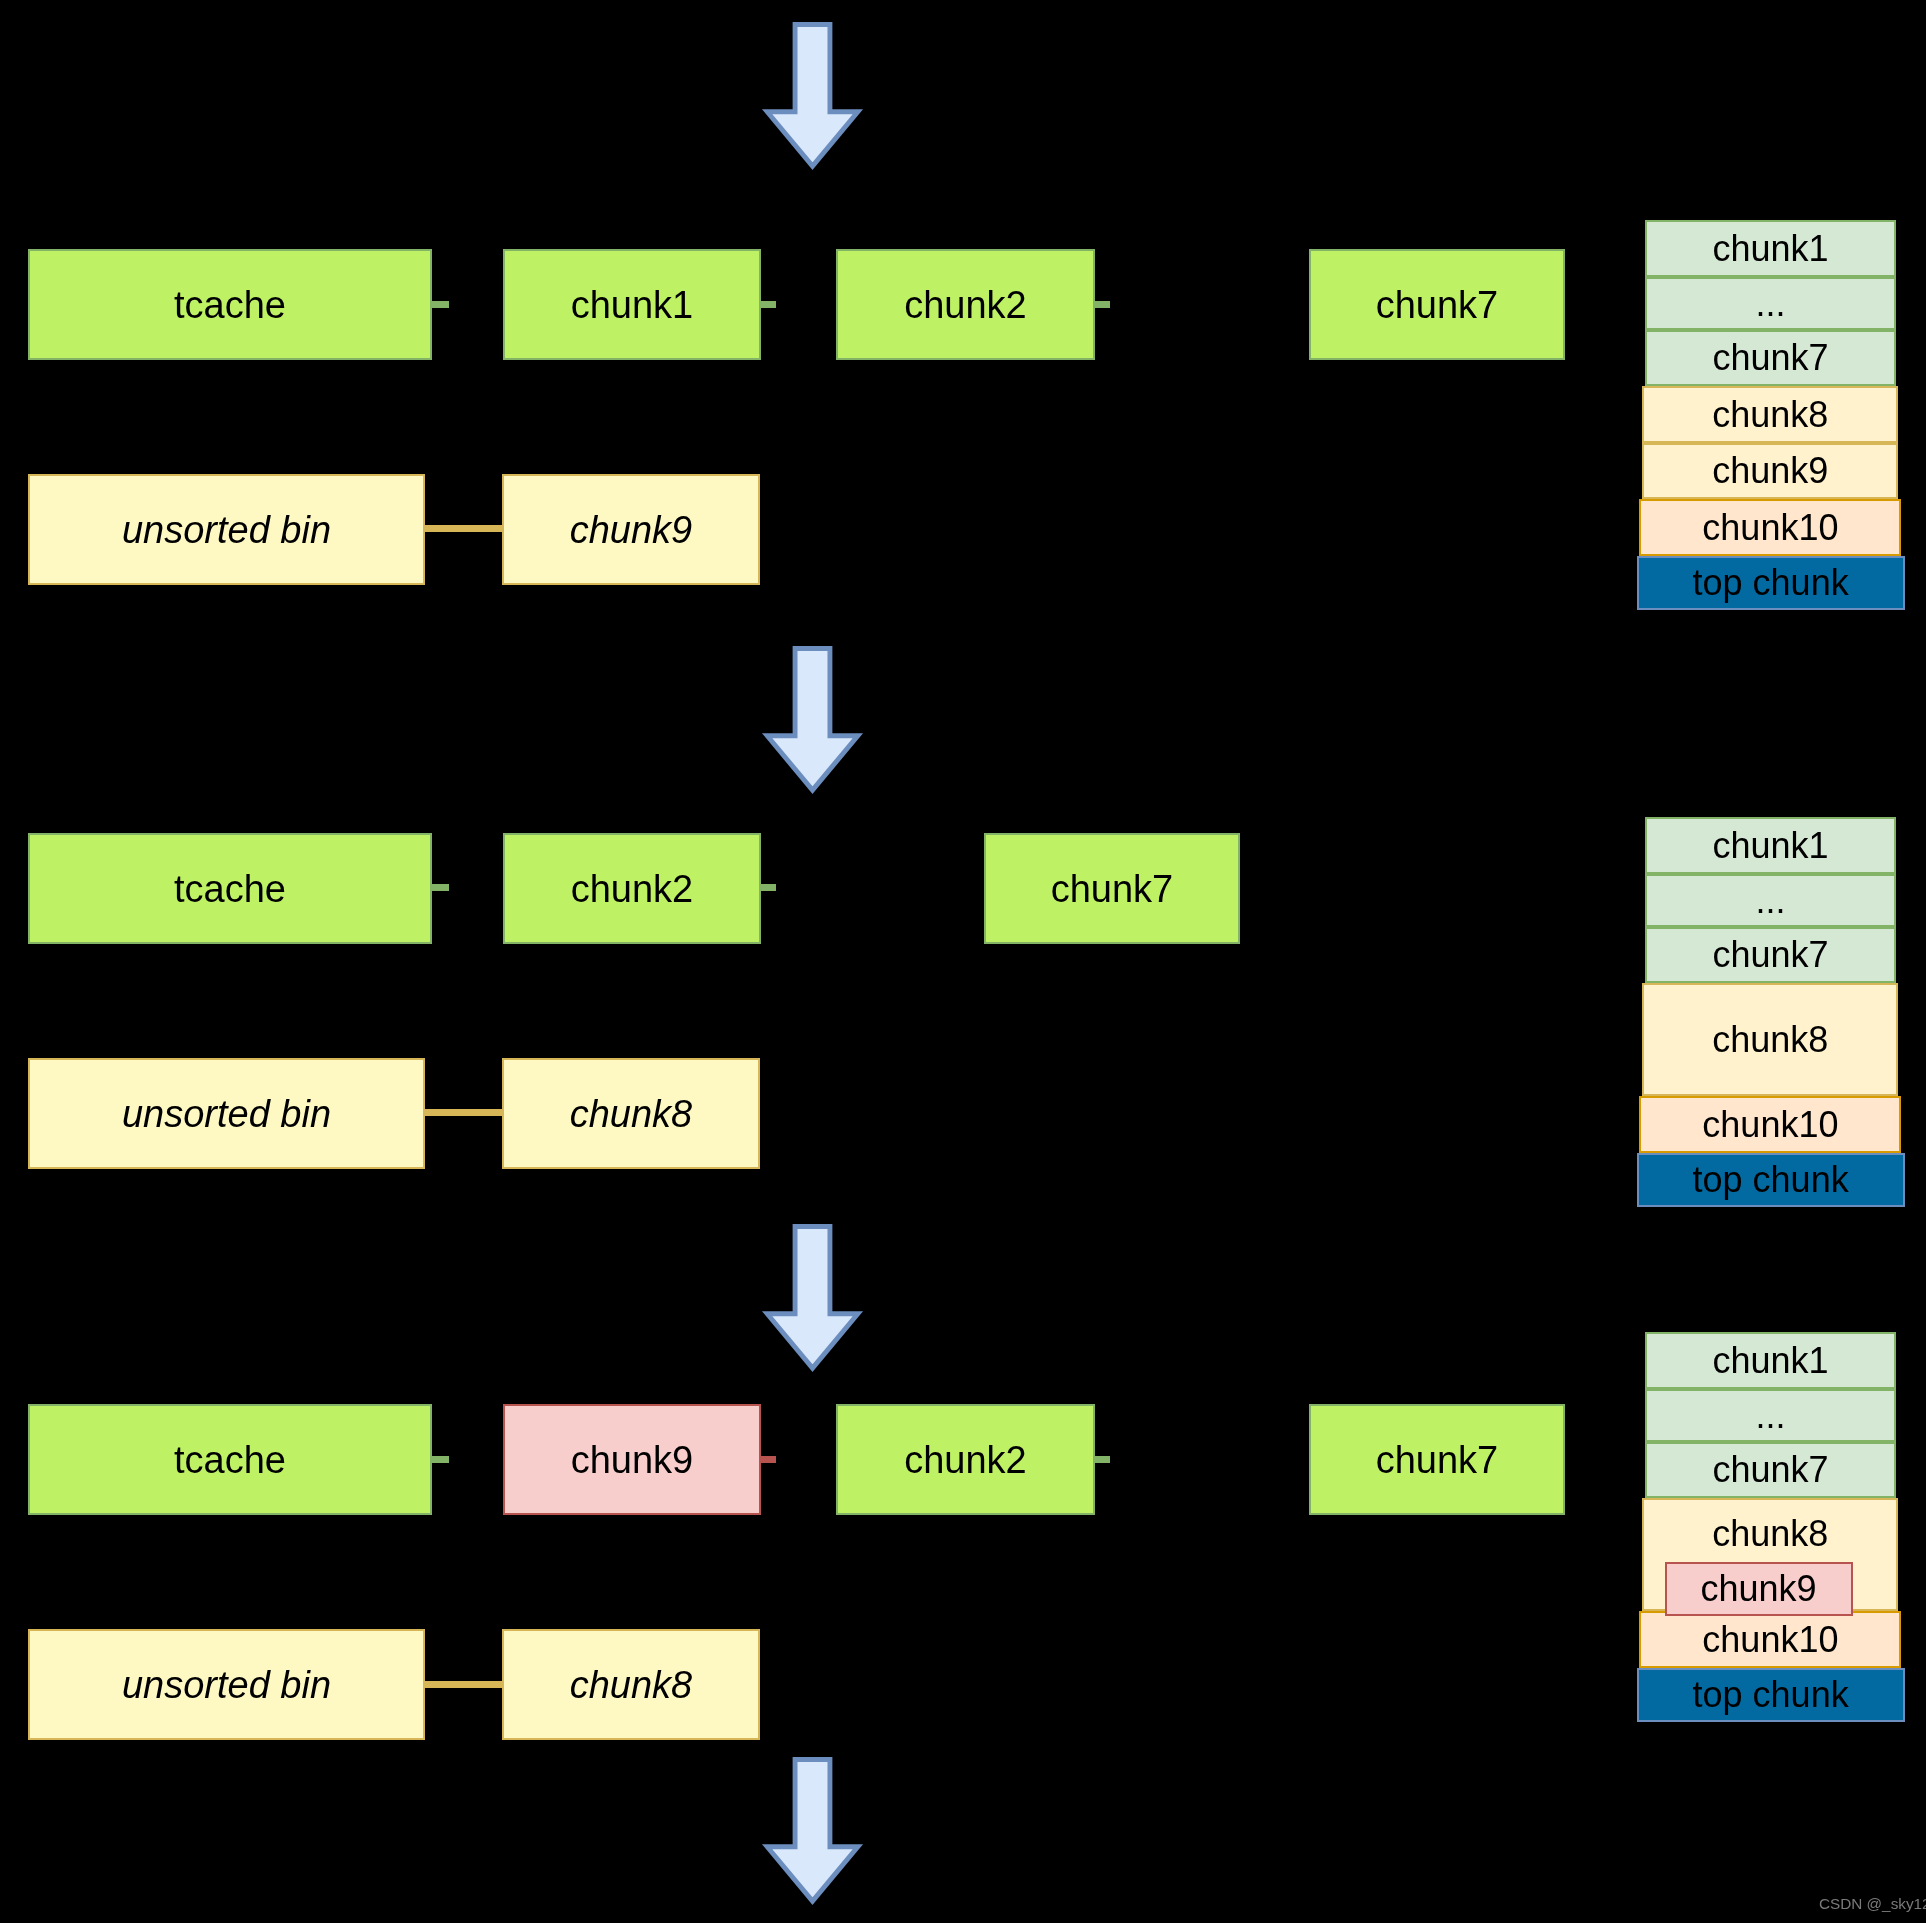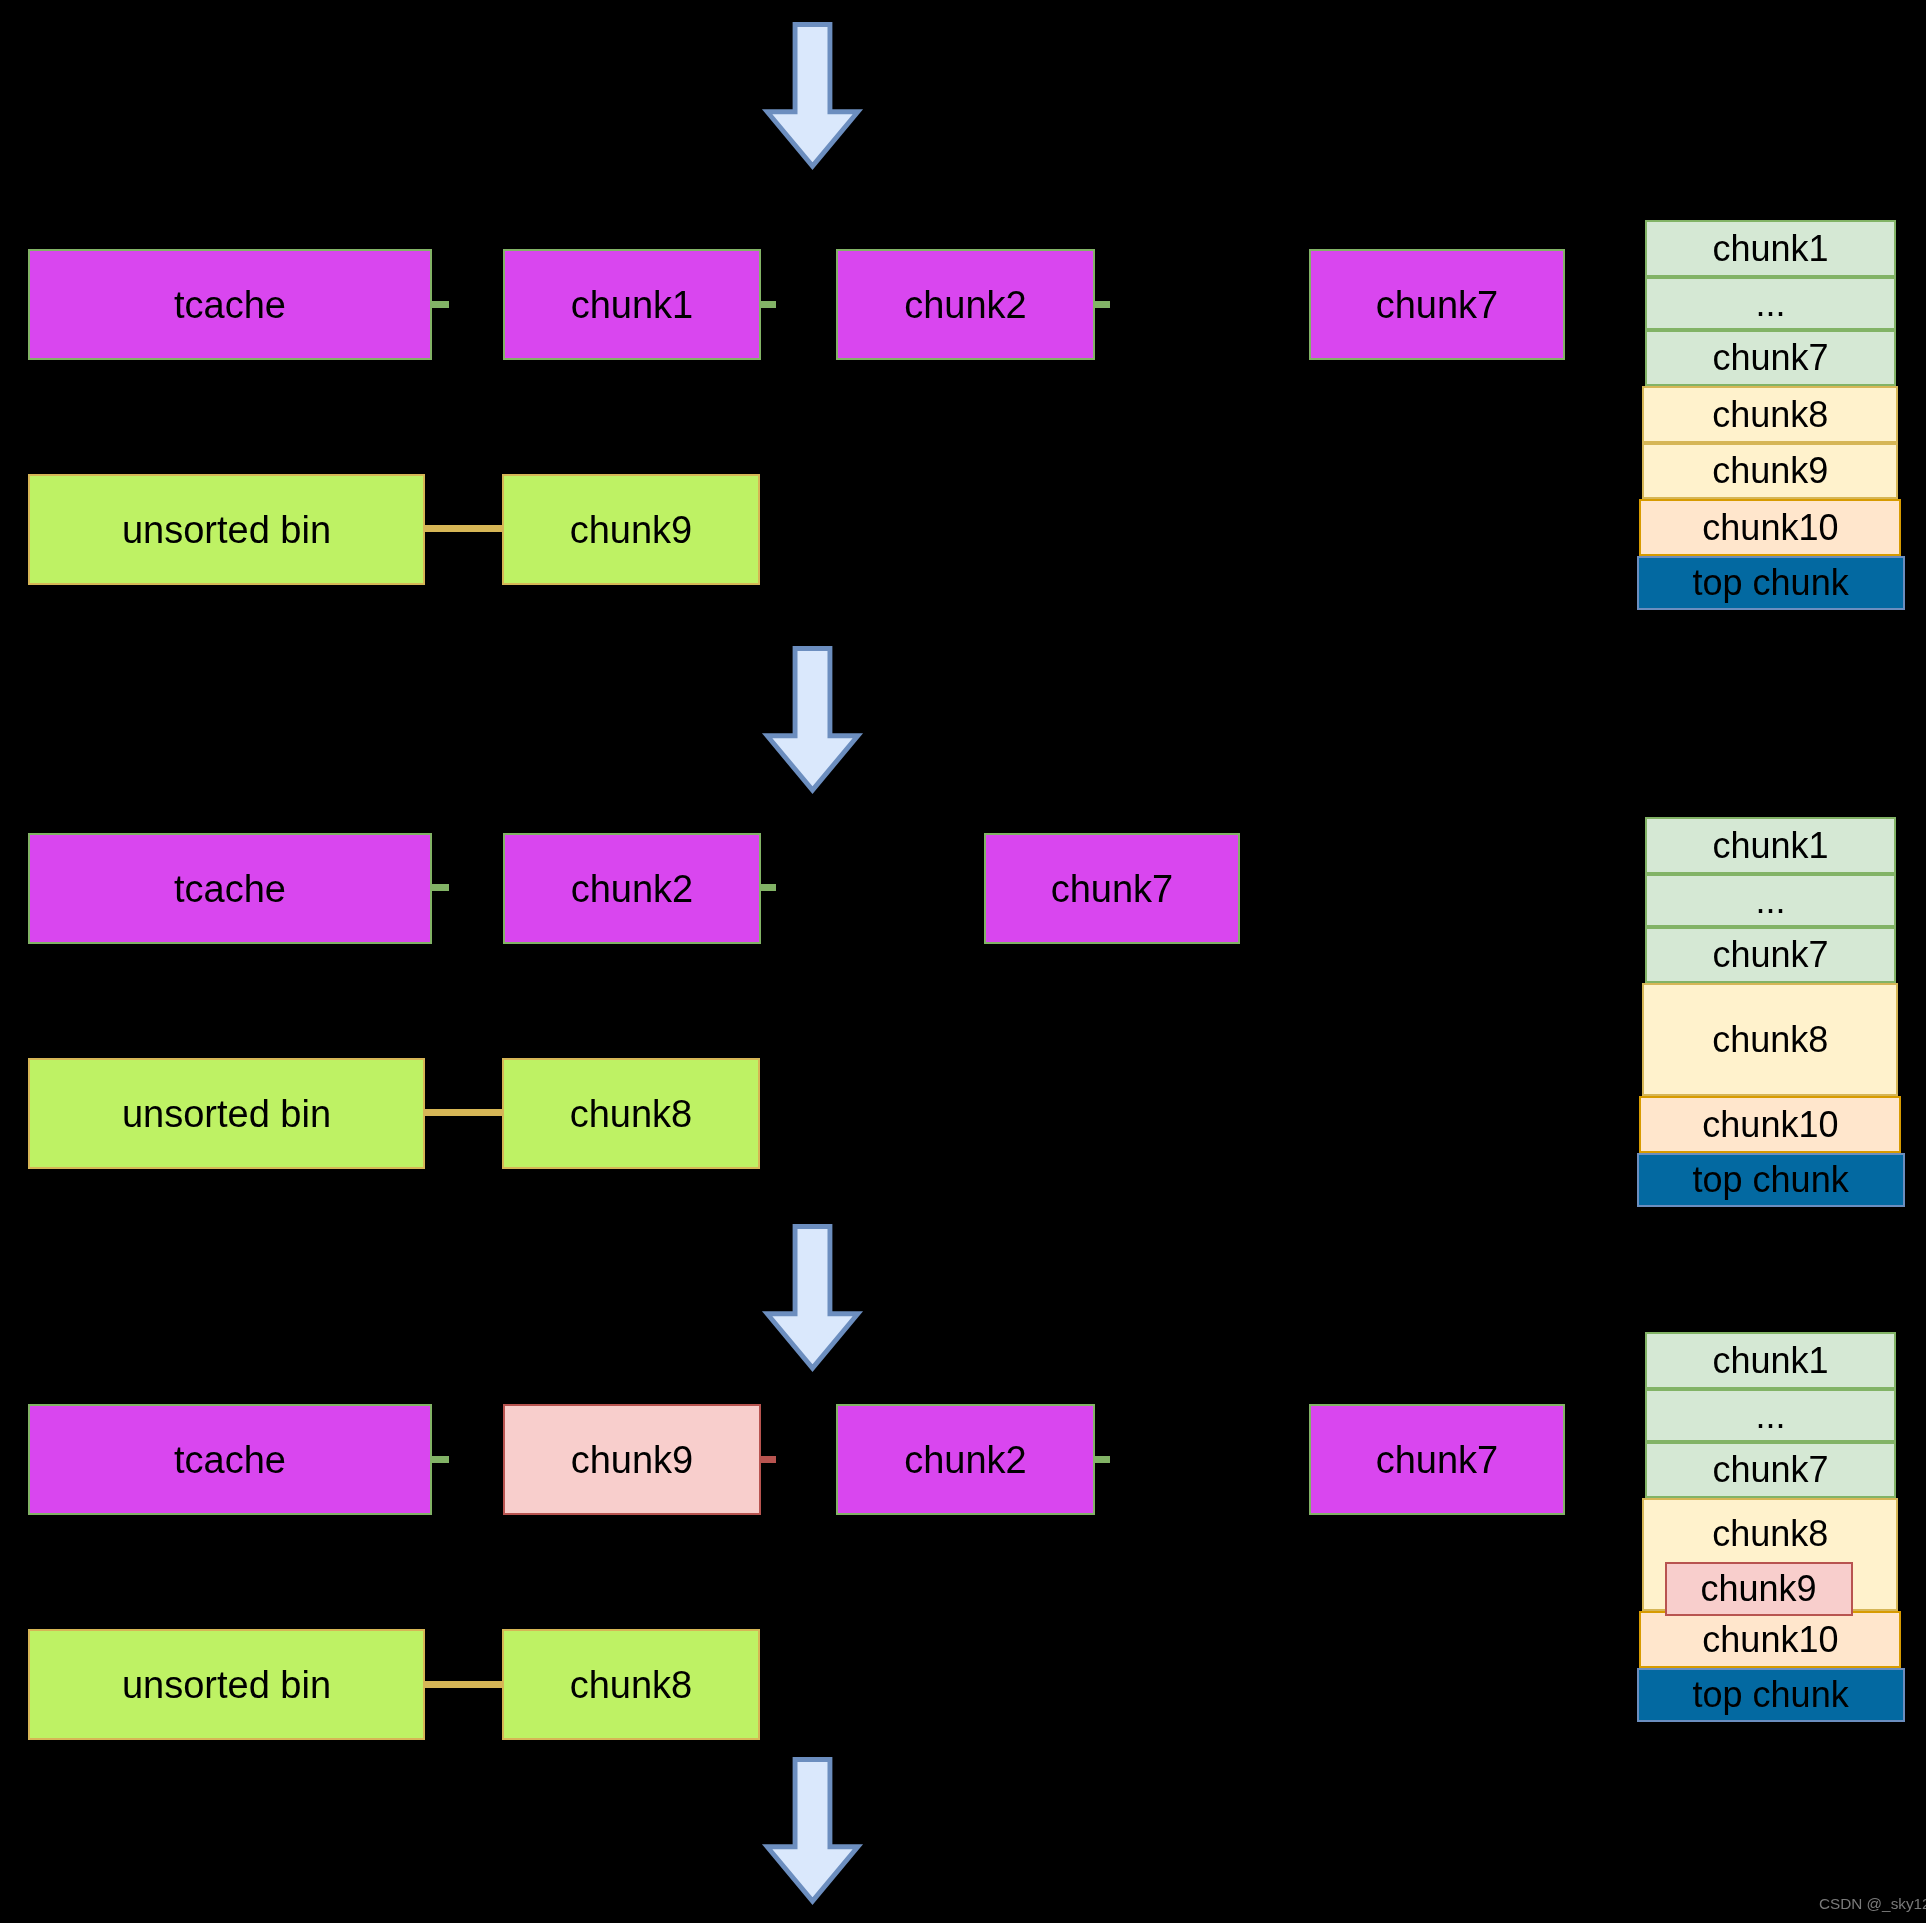--- a/index.html
+++ b/index.html
@@ -24,26 +24,27 @@
     box-sizing: border-box;
     display: flex;
     align-items: center;
     justify-content: center;
     color: #000000;
     font-size: 38px;
     line-height: 1;
     white-space: nowrap;
   }
   .box.green {
-    background: #d946ef;
+    background: #bef264;
     border: 2.8px solid #82b366;
   }
   .box.yellow {
-    background: #bef264;
+    background: #fef9c3;
     border: 2.8px solid #d6b656;
+    font-style: italic;
   }
   .box.red {
     background: #f8cecc;
     border: 2.8px solid #b85450;
   }
 
   
   .stack {
     position: absolute;
   }

